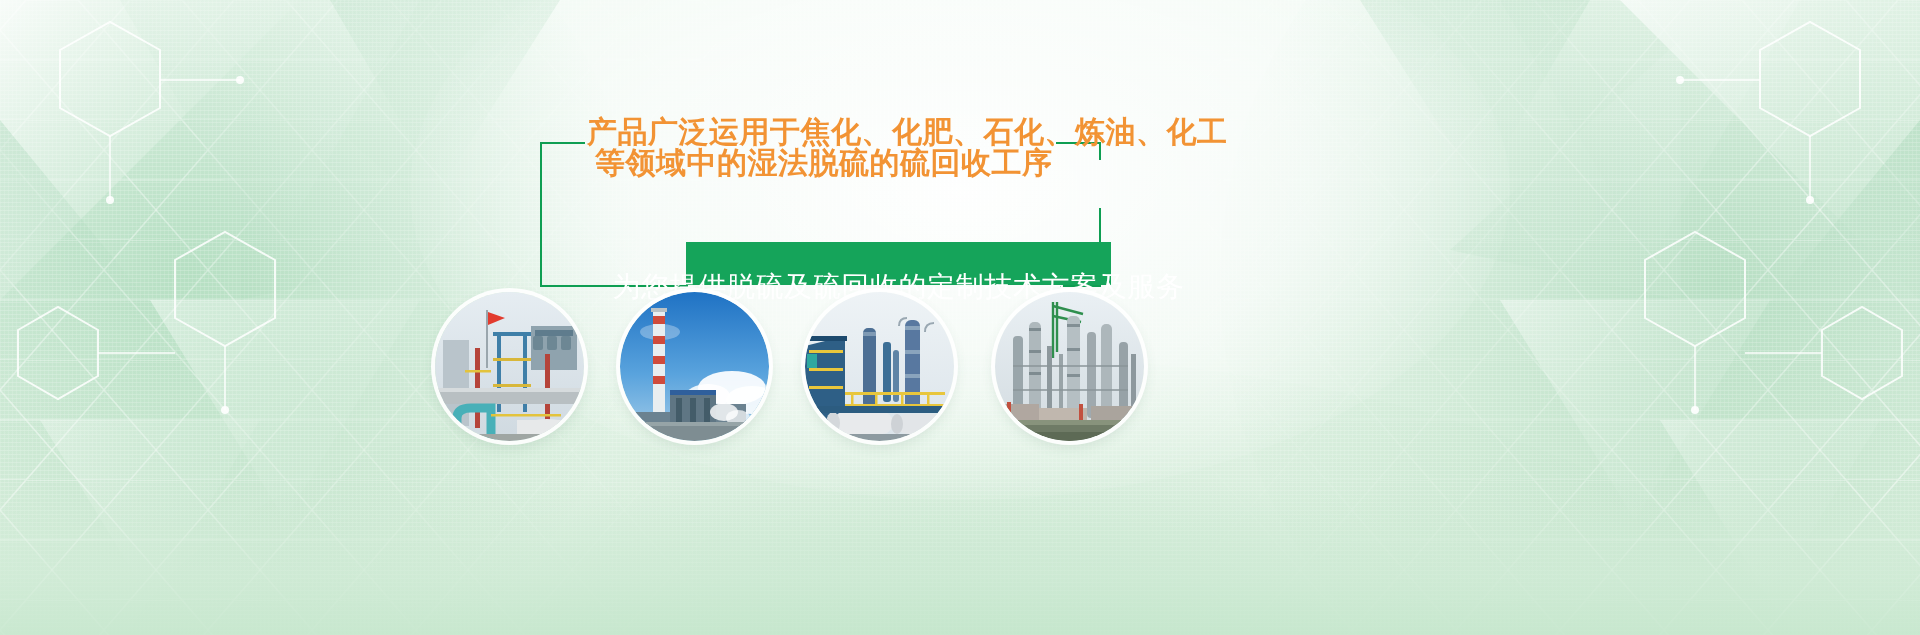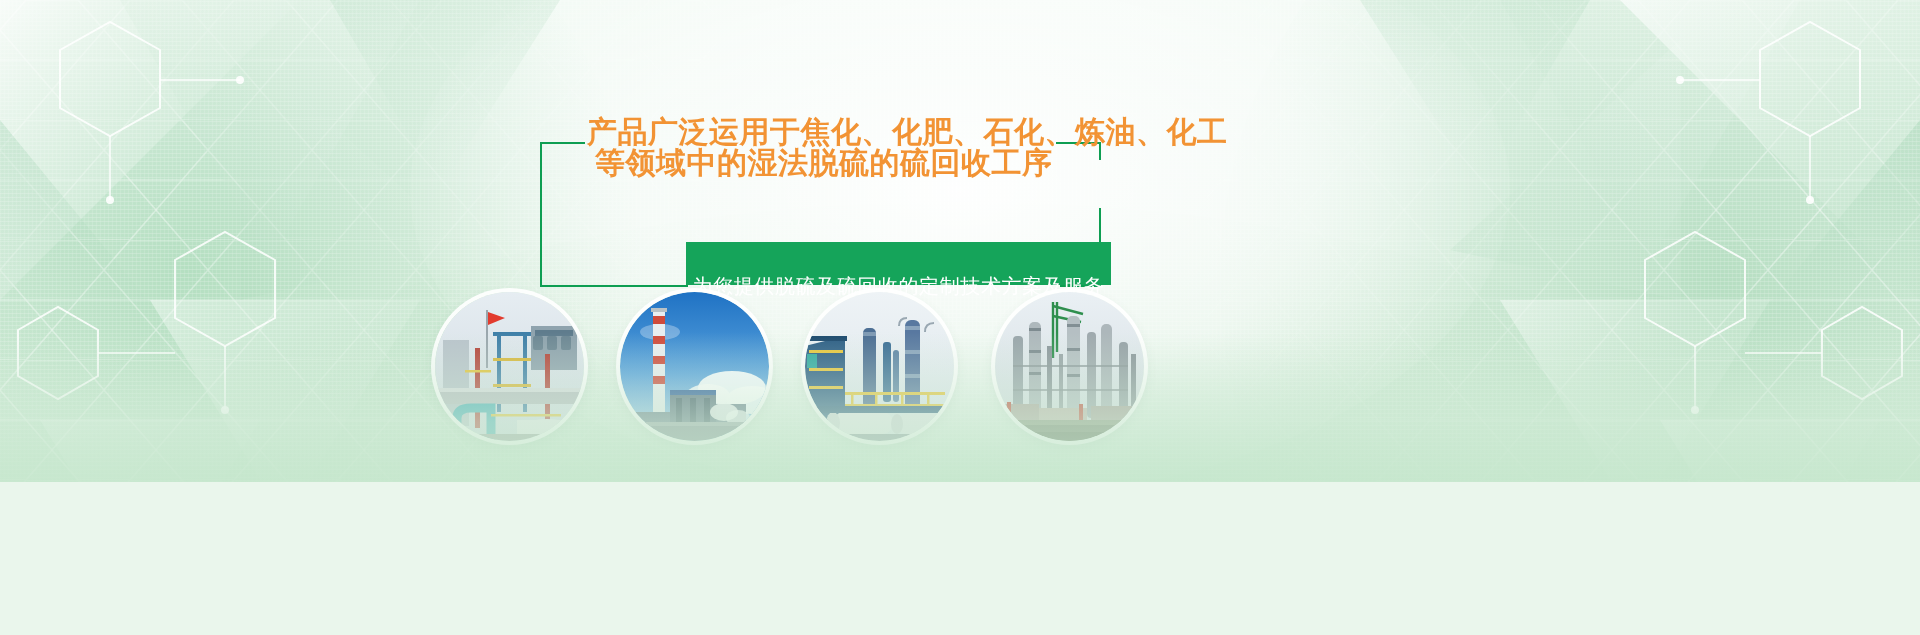--- a/index.html
+++ b/index.html
@@ -5,21 +5,21 @@
   * { margin:0; padding:0; box-sizing:border-box; }
   html,body { width:1920px; height:635px; overflow:hidden; }
   body {
     font-family:"Liberation Sans", sans-serif;
     background:#eaf6ec;
   }
 
   
   #banner {
     position:relative;
-    width:1920px; height:482px;
+    width:1920px; height:635px;
     overflow:hidden;
     background:
       linear-gradient(180deg,#f2faf4 0%, #eaf6ee 35%, #e3f3e6 70%, #dff1e2 100%);
   }
 
   
   .glow-left {
     position:absolute; left:-260px; top:-180px;
     width:900px; height:900px; border-radius:50%;
     background:radial-gradient(circle at 50% 50%, rgba(140,205,160,.55) 0%, rgba(160,212,175,.30) 42%, rgba(200,232,208,0) 72%);
@@ -123,21 +123,21 @@
 
   .greenbar {
     position:absolute;
     left:146px; top:126px;
     width:425px; height:43px;
     background:#15a45a;
     display:flex; align-items:center; justify-content:center;
   }
   .greenbar span {
     color:#ffffff;
-    font-size:20px;
+    font-size:28px;
     line-height:21px;
     letter-spacing:.6px;
     white-space:nowrap;
     margin-top:45px;
   }
 
   
   .circles {
     position:absolute; left:0; top:292px;
     width:1920px; height:150px;

